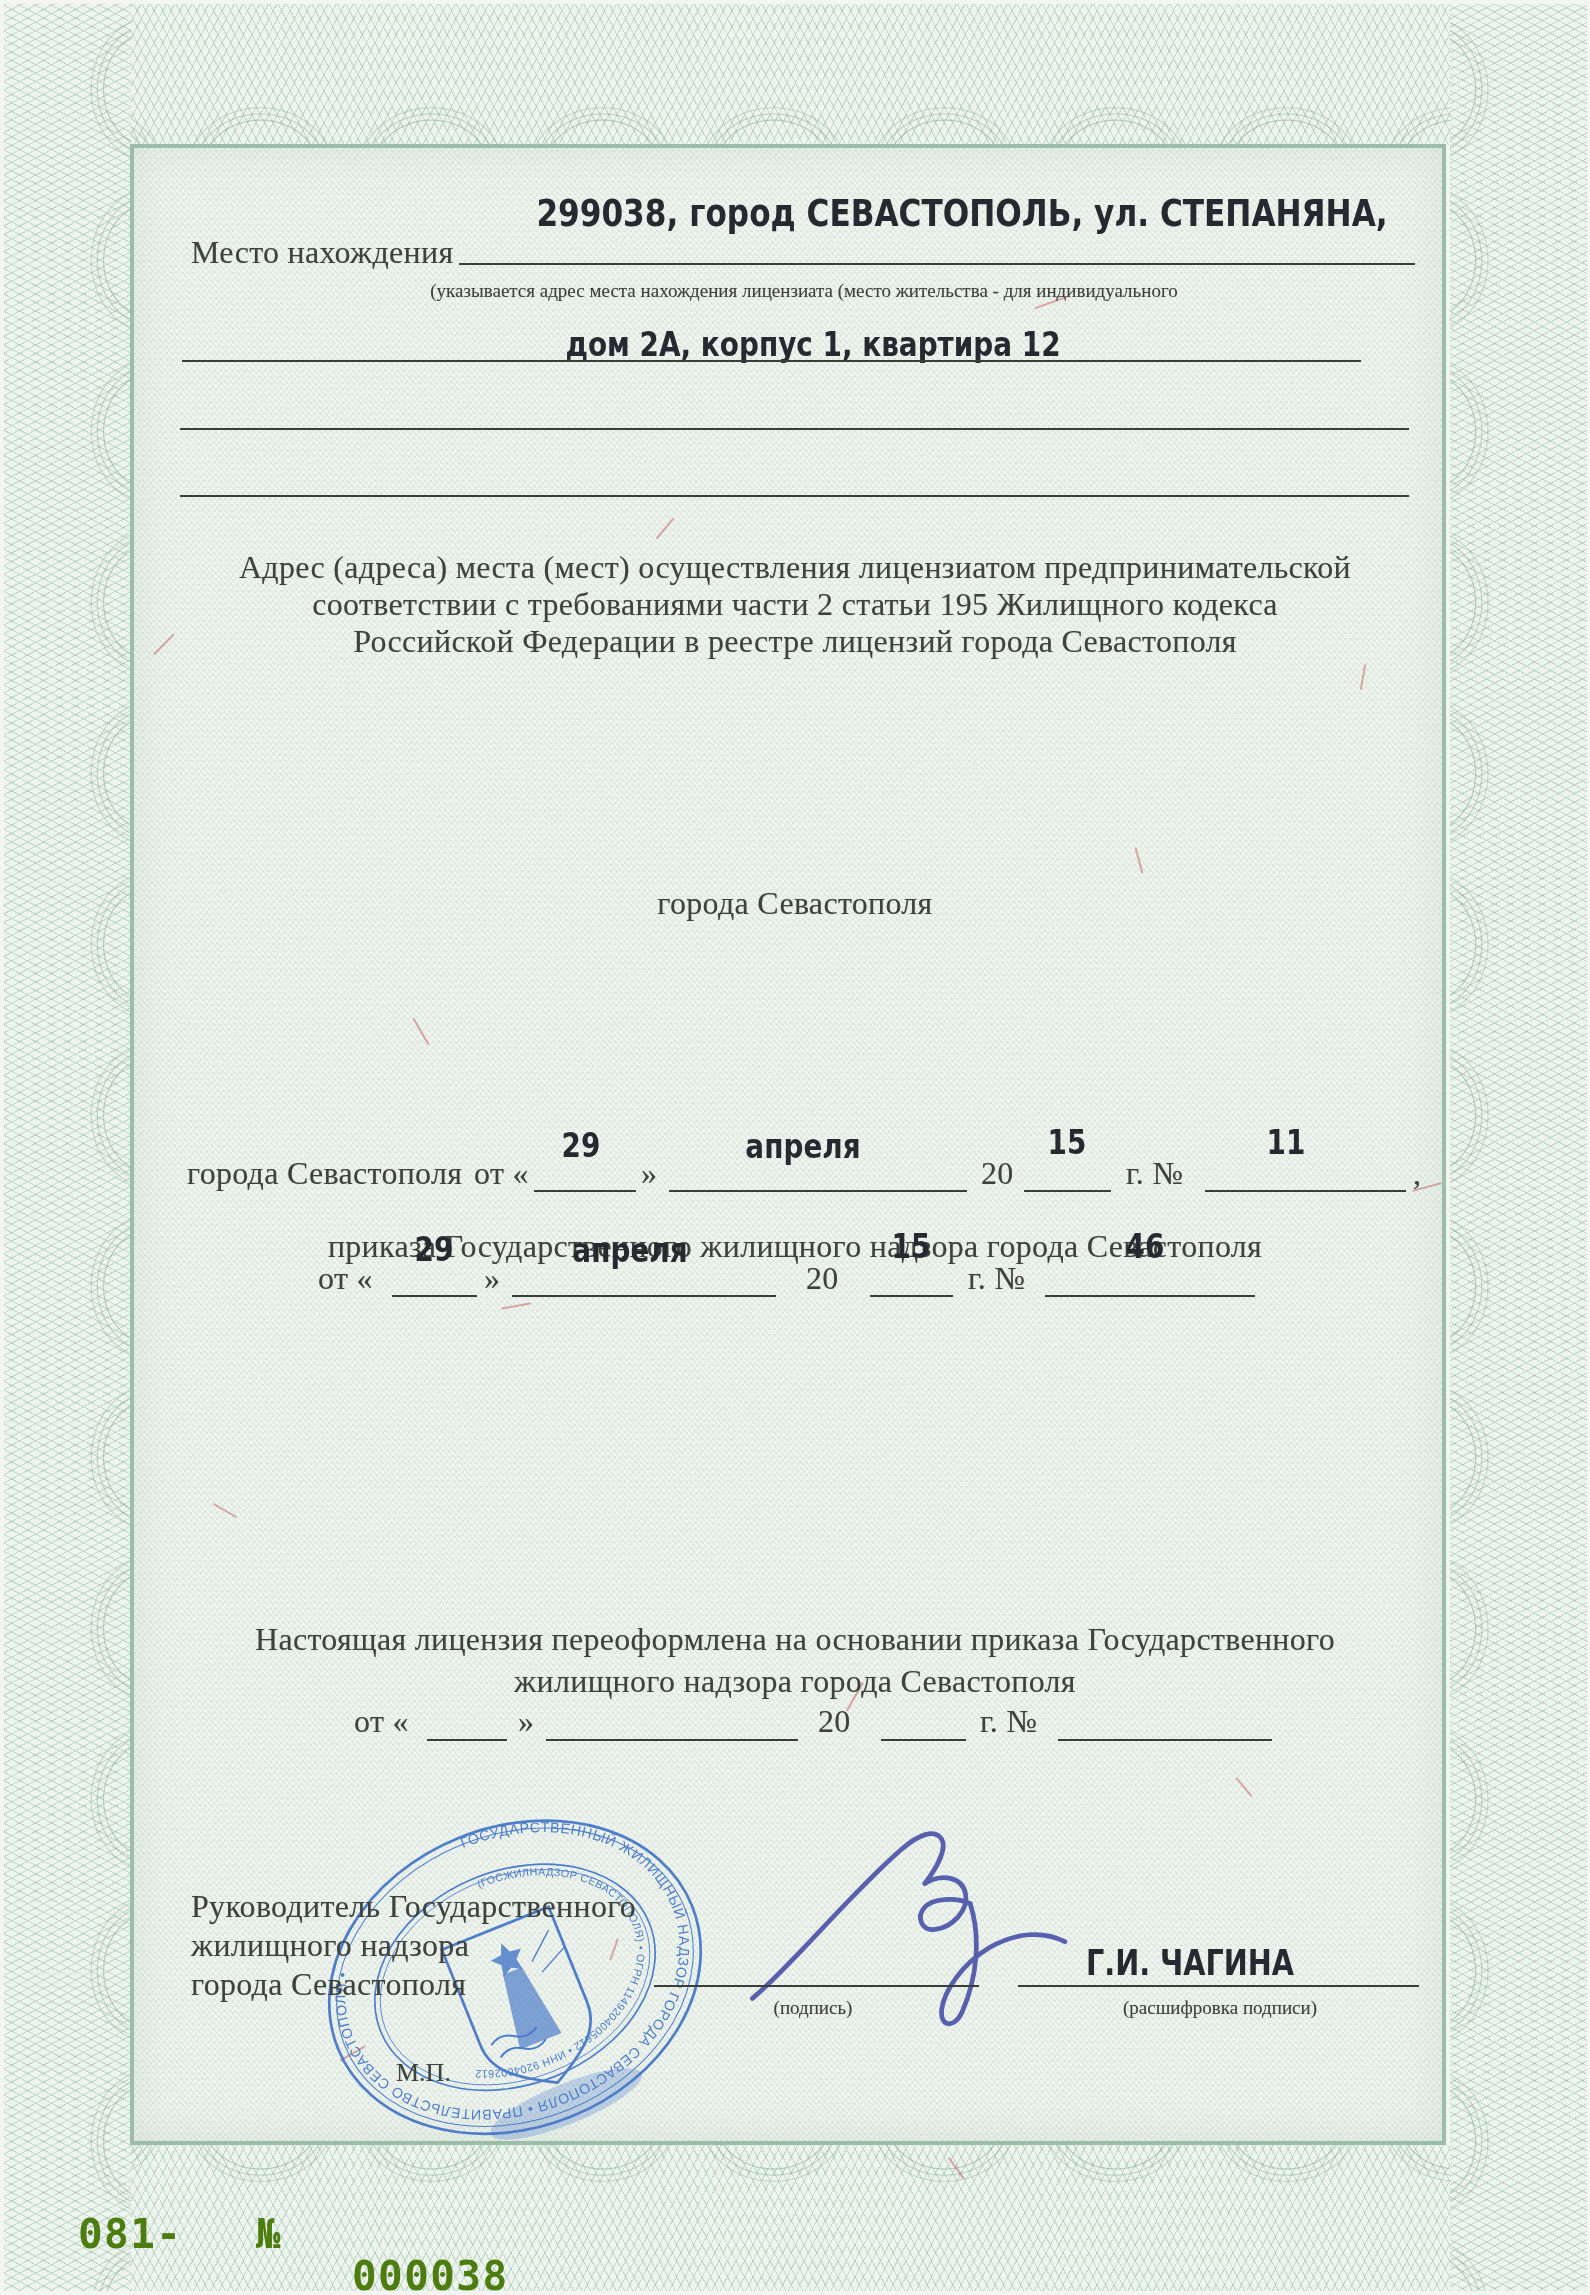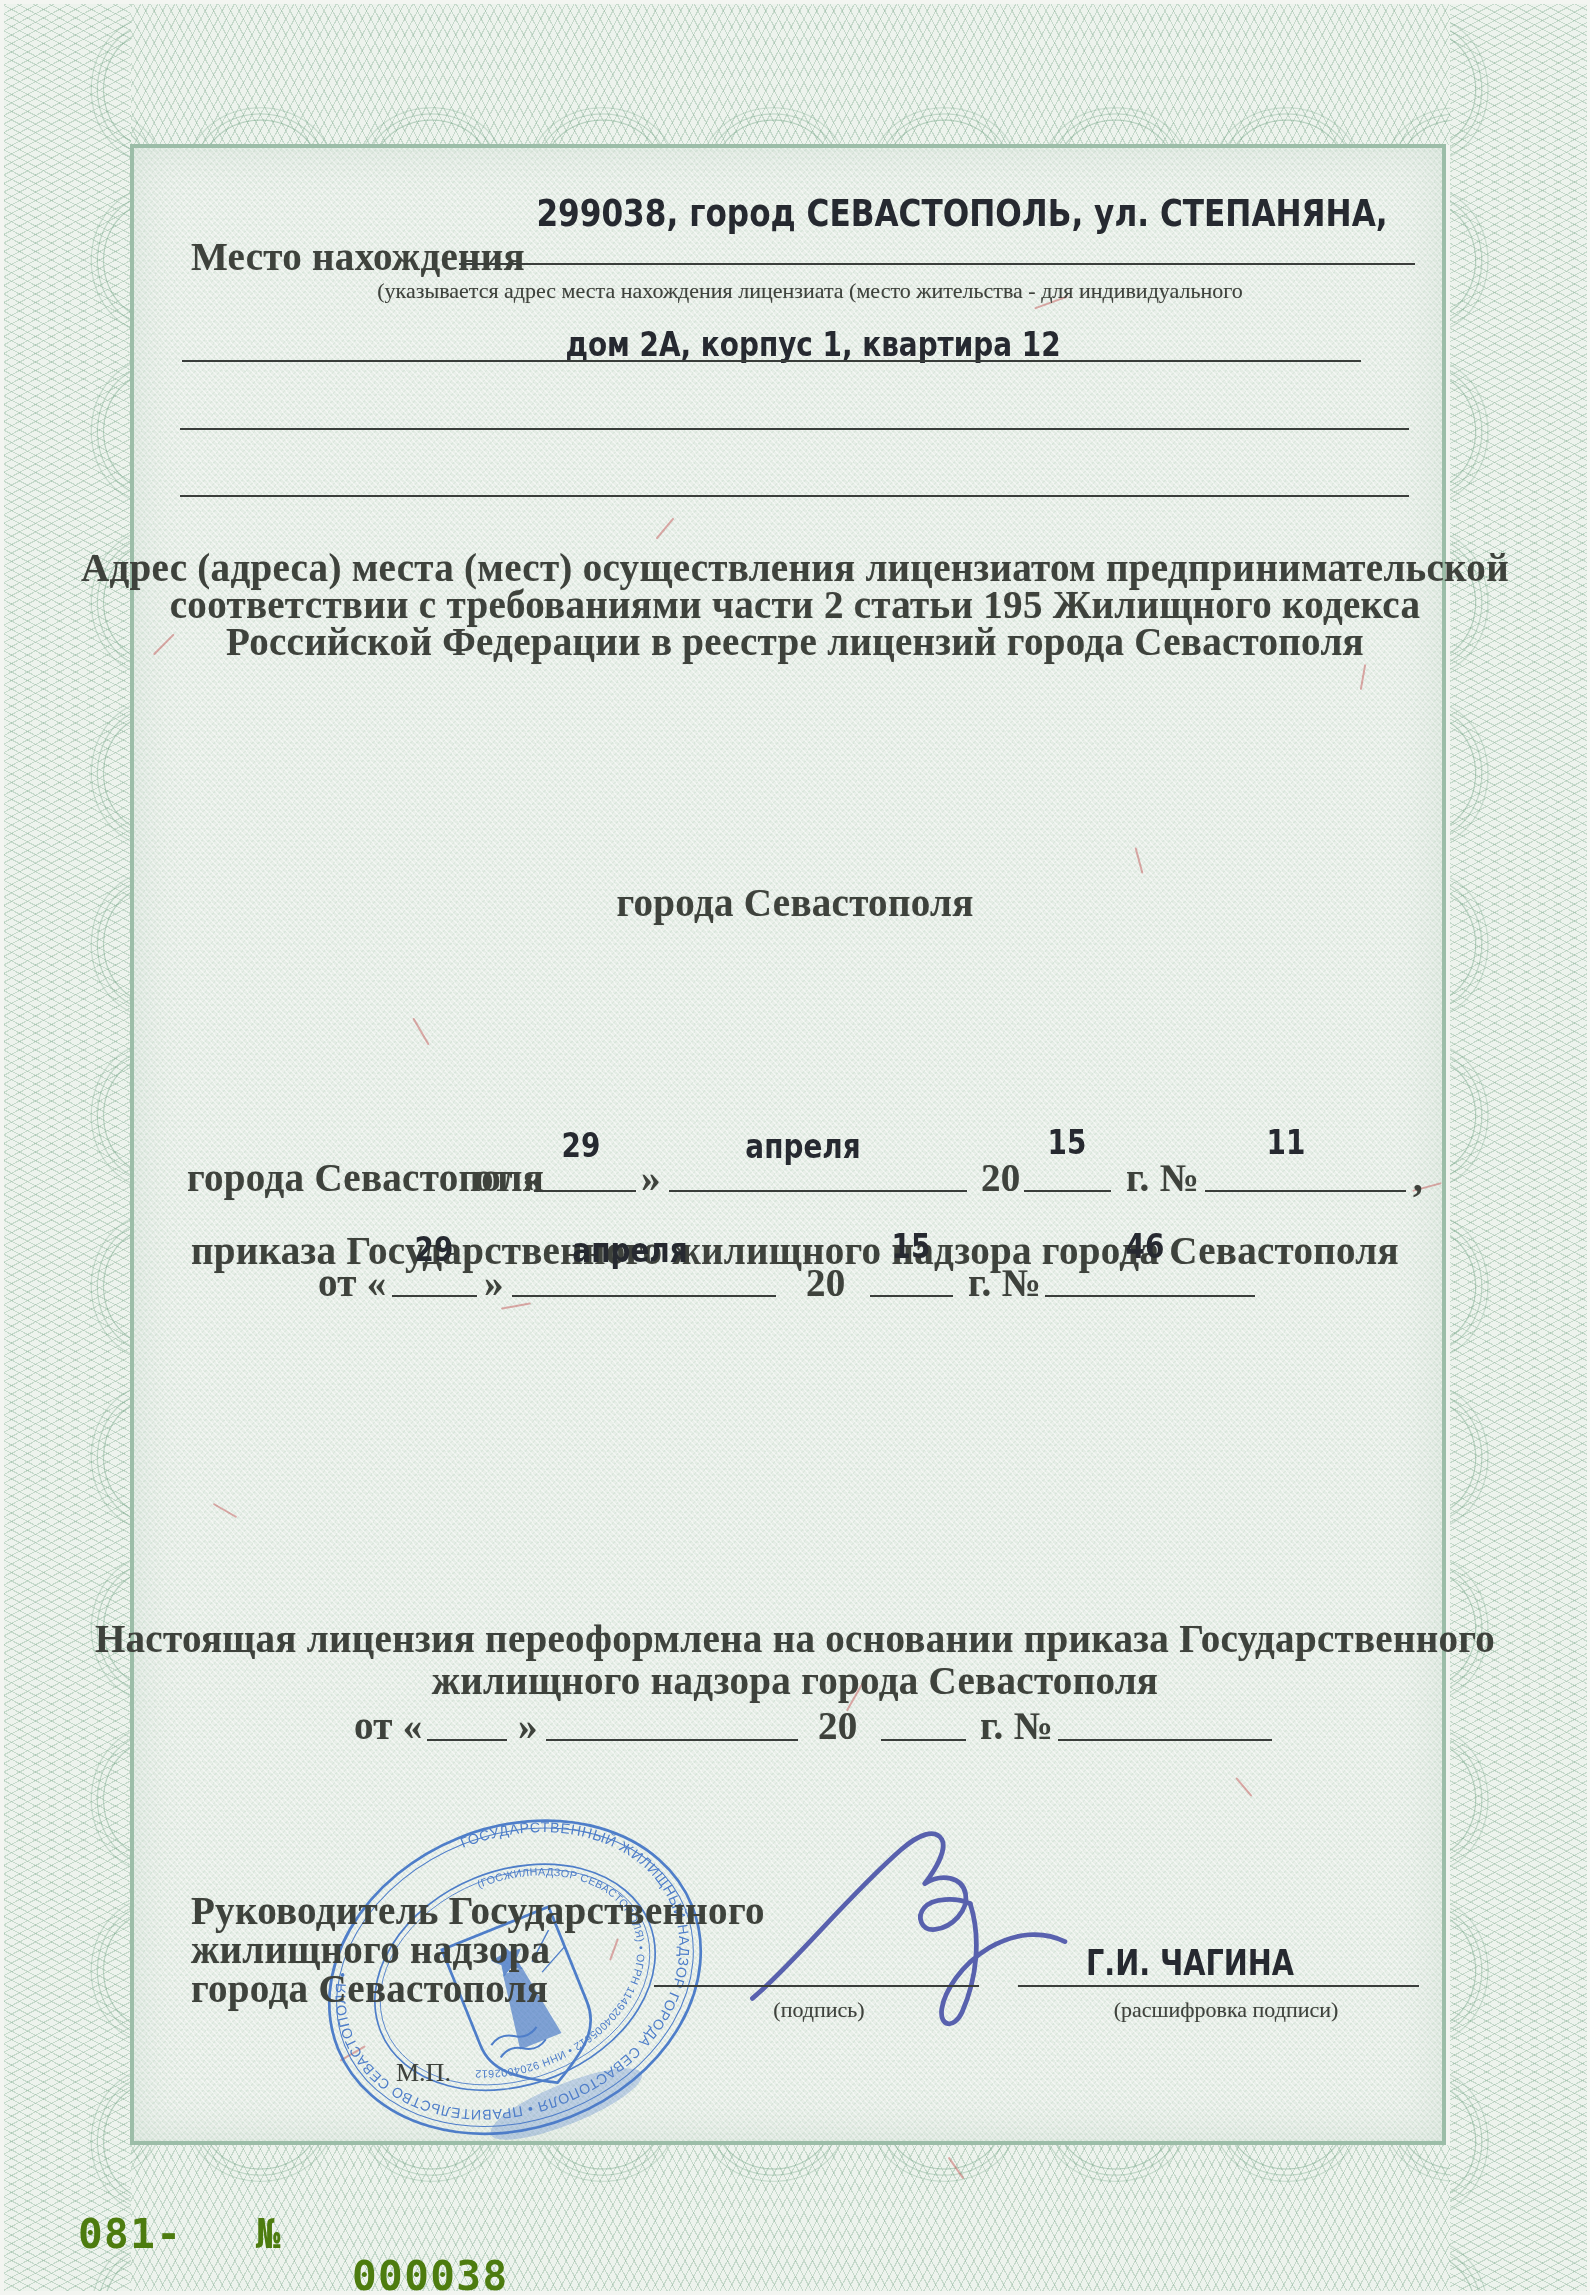--- a/index.html
+++ b/index.html
@@ -56,22 +56,22 @@
     box-sizing:border-box; border:4.1px solid #9cbda8;
     background-color:#e9efe9;
     background-image:
       repeating-linear-gradient(48deg,  rgba(255,255,255,.45) 0 1.4px, transparent 1.4px 4.1px),
       repeating-linear-gradient(-48deg, rgba(160,196,170,.16) 0 1.4px, transparent 1.4px 4.7px),
       repeating-linear-gradient(0deg,   rgba(160,196,170,.07) 0 2px, transparent 2px 6.1px);
     box-shadow:inset 0 0 41px rgba(160,190,170,.25);
   }
   
   .ser{color:#3e423c; text-shadow:0 0 0.7px rgba(62,66,60,.35);}
-  .s47{font-size:39px; letter-spacing:0.3px;font-weight:bold;}
-  .s31{font-size:22px;margin-left:6px;}
+  .s47{font-size:32px; letter-spacing:0.3px;}
+  .s31{font-size:19px;}
   .s38{font-size:26px;}
   .typed{
     font-family:"DejaVu Sans","Liberation Sans",sans-serif;
     font-weight:bold; color:#262930; letter-spacing:0;
   }
   .cx{position:absolute; white-space:nowrap; transform:translateX(-50%);}
   .typed.cx{transform:translateX(-50%) scaleX(.82);}
   .lft{position:absolute; white-space:nowrap;}
   .cblock{position:absolute; transform:translateX(-50%); text-align:center; white-space:nowrap;}
   .ul{position:absolute; height:0; border-top:2.7px solid #3a3e3b;}

